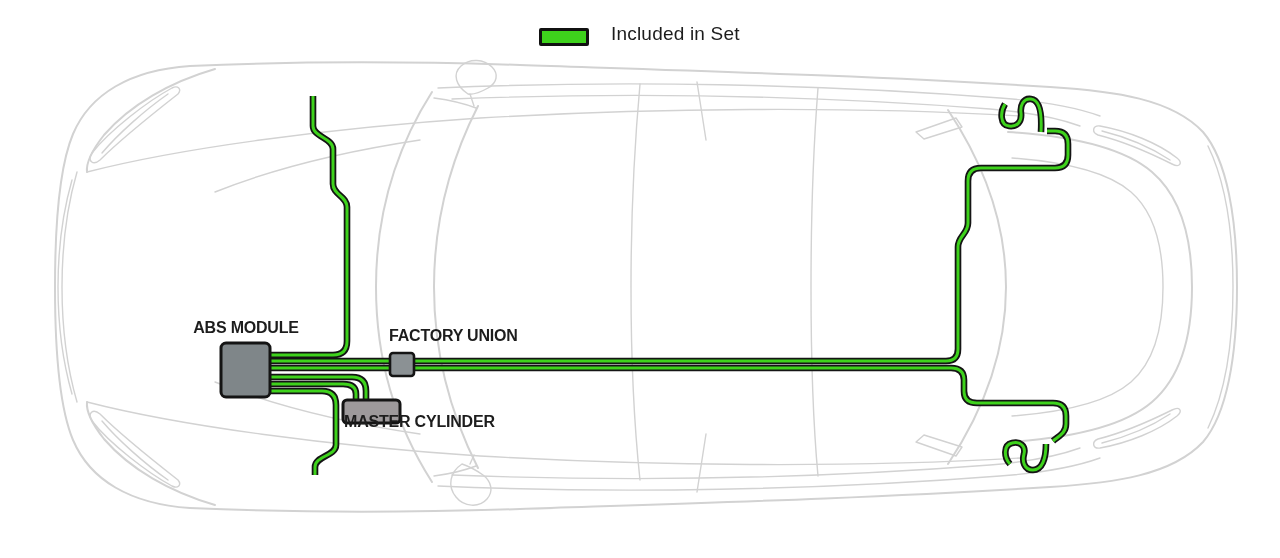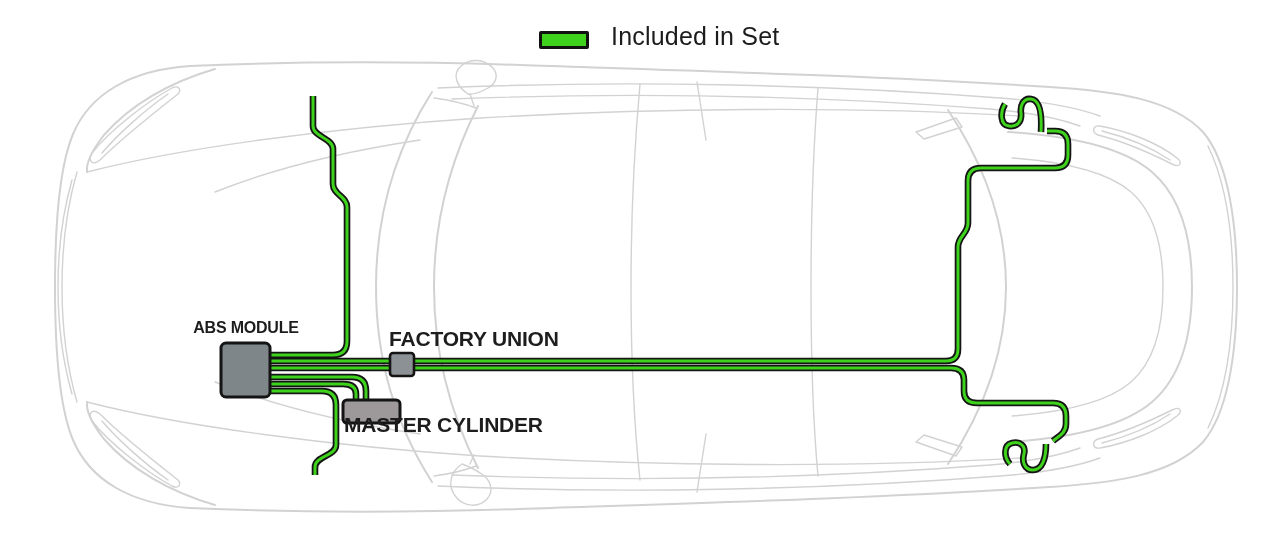--- a/index.html
+++ b/index.html
@@ -15,30 +15,30 @@
   
   .bl-out{fill:none;stroke:var(--line-outline);stroke-width:6.6;stroke-linejoin:round;stroke-linecap:butt;}
   .bl-core{fill:none;stroke:var(--line-green);stroke-width:3;stroke-linejoin:round;stroke-linecap:butt;}
 
   
   .comp{stroke:var(--line-outline);stroke-width:3;}
   .abs-fill{fill:var(--abs-fill);}
   .union-fill{fill:var(--union-fill);stroke-width:2.6;}
   .mc-fill{fill:var(--mc-fill);}
 
-  .lbl{position:absolute;font-weight:bold;color:#1d1d1d;font-size:21px;
+  .lbl{position:absolute;font-weight:bold;color:#1d1d1d;font-size:16px;
        letter-spacing:-0.2px;white-space:nowrap;}
   .lbl-abs{left:170px;top:319px;width:152px;text-align:center;font-size:16px;}
   .lbl-union{left:389px;top:327px;}
   .lbl-mc{left:344px;top:413px;}
 
   .legend{position:absolute;left:539px;top:22px;display:flex;align-items:center;}
   .legend-swatch{width:50px;height:18px;border:3px solid #111;border-radius:2px;
        background:var(--line-green);box-sizing:border-box;margin-top:6px;}
-  .legend-label{margin-left:22px;font-size:25px;color:#1c1c1c;letter-spacing:0.2px;}
+  .legend-label{margin-left:22px;font-size:19px;color:#1c1c1c;letter-spacing:0.2px;}
 </style>
 </head>
 <body>
 
 <div class="stage">
 
   <svg class="car" width="1280" height="558" viewBox="0 0 1280 558">
 
     <path d="M190,66 C300,61 400,61 520,65 C700,71 880,76 1050,87 C1115,91 1172,99 1203,132 C1227,160 1237,218 1237,287 C1237,356 1227,414 1203,442 C1172,475 1115,483 1050,487 C880,498 700,503 520,509 C400,513 300,513 190,508 C130,504 90,480 73,440 C60,409 55,350 55,287 C55,224 60,165 73,134 C90,94 130,70 190,66 Z"></path>
 

